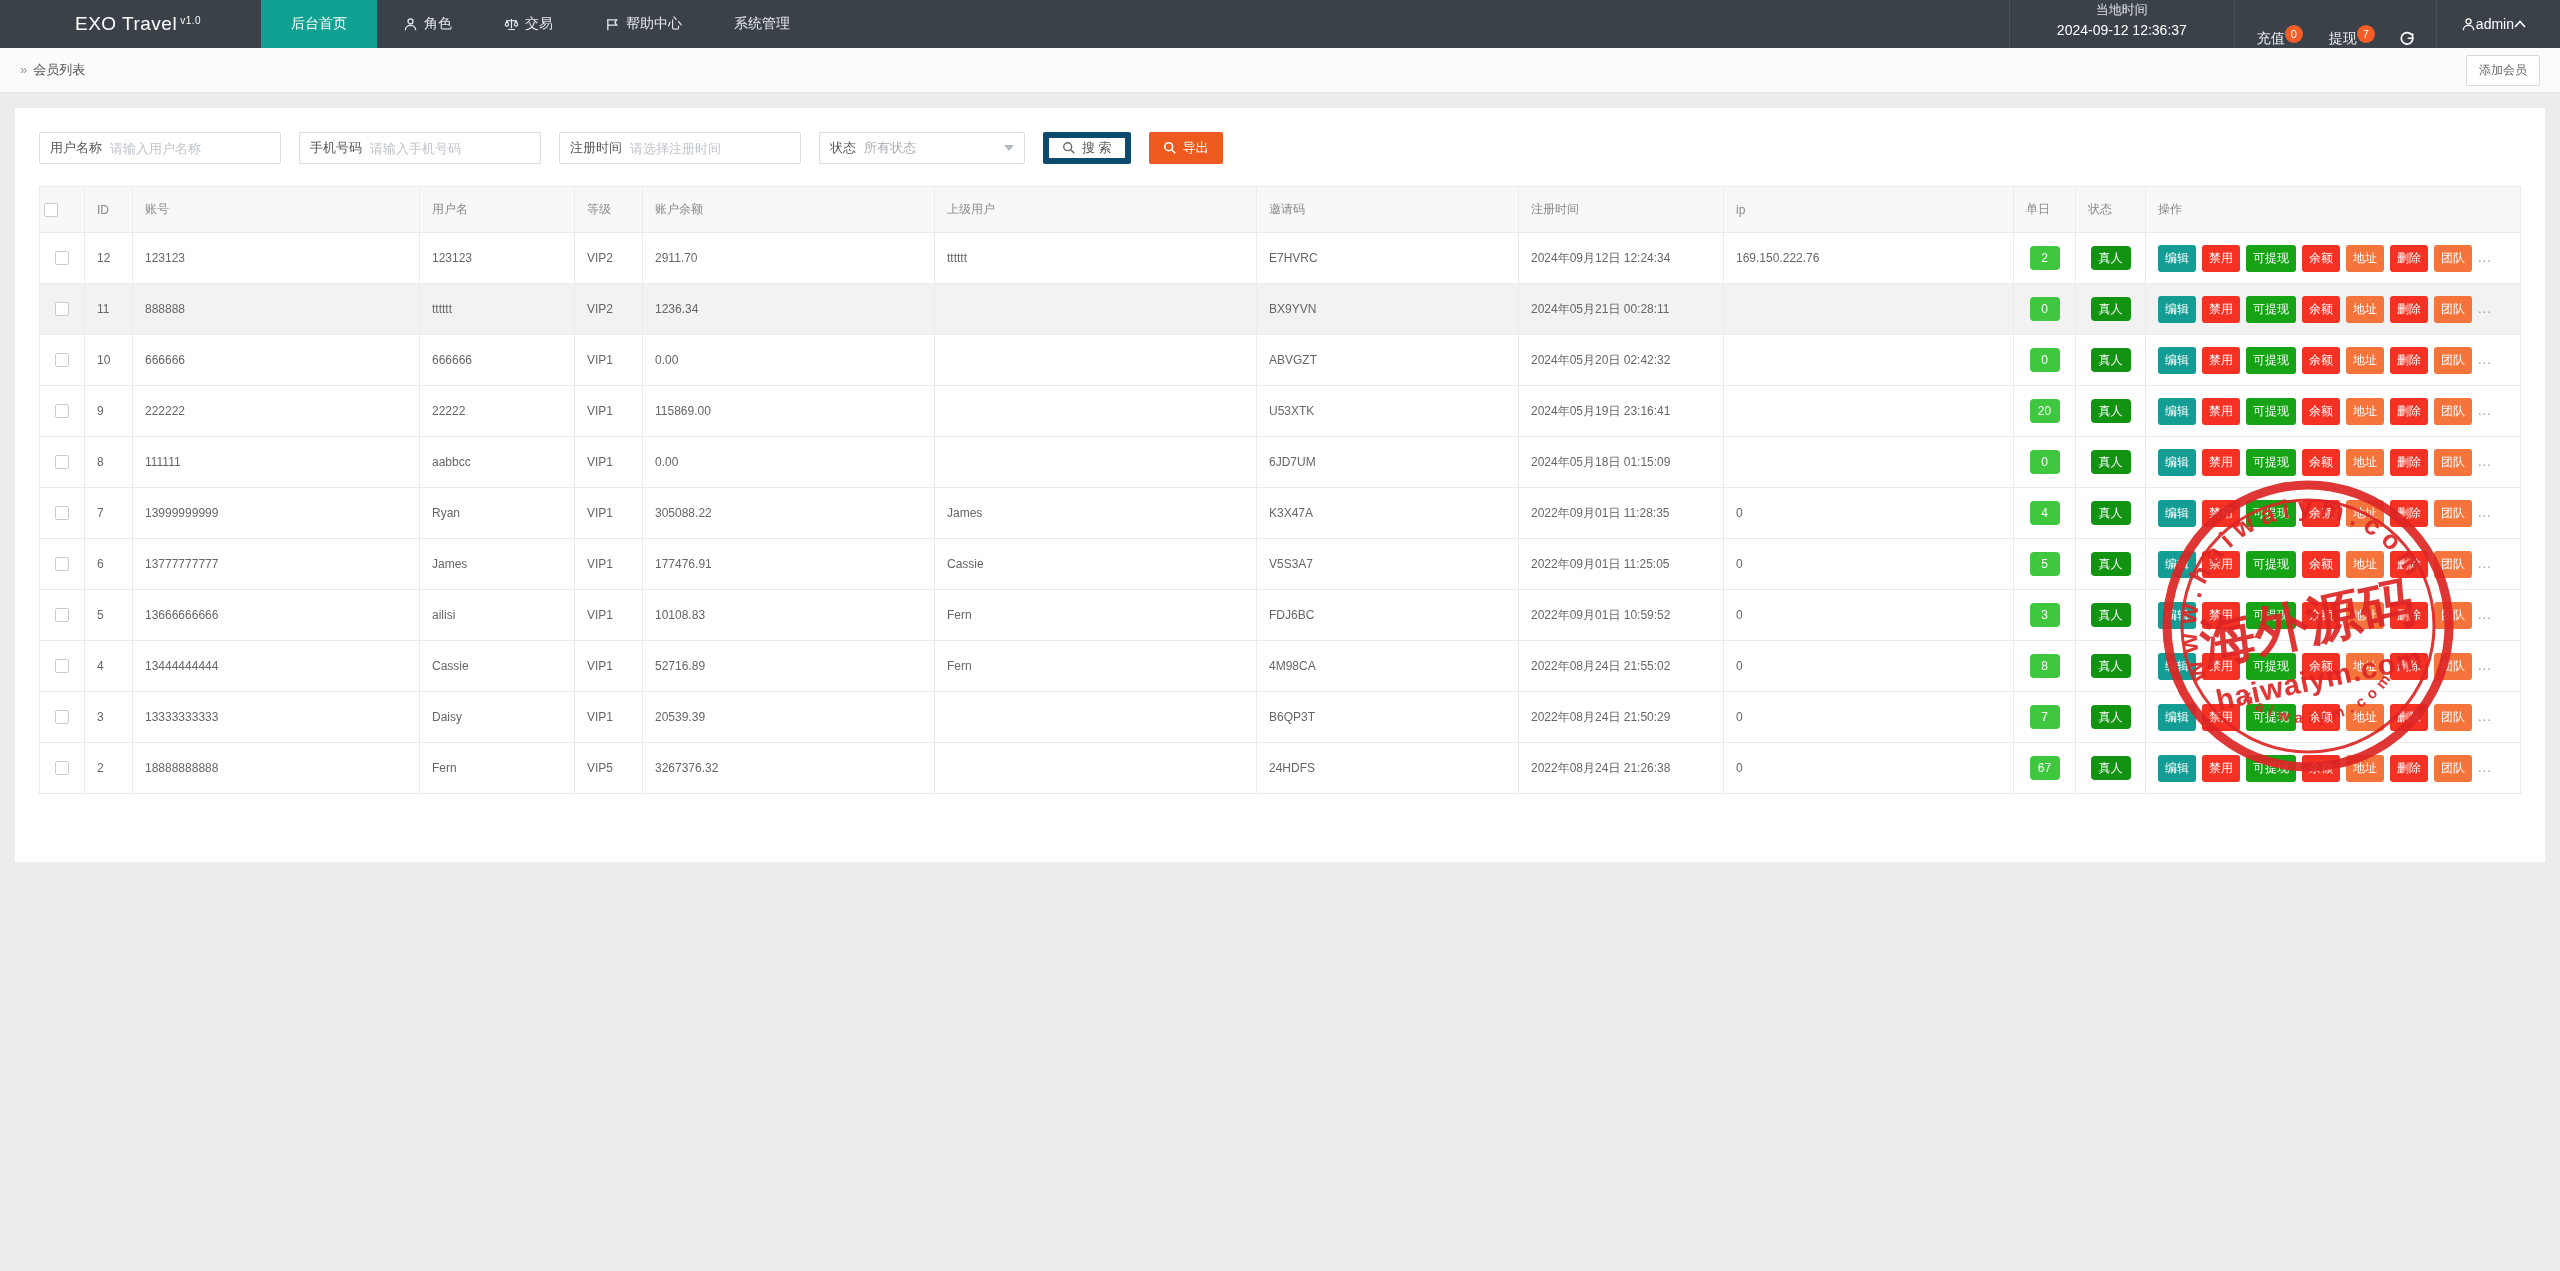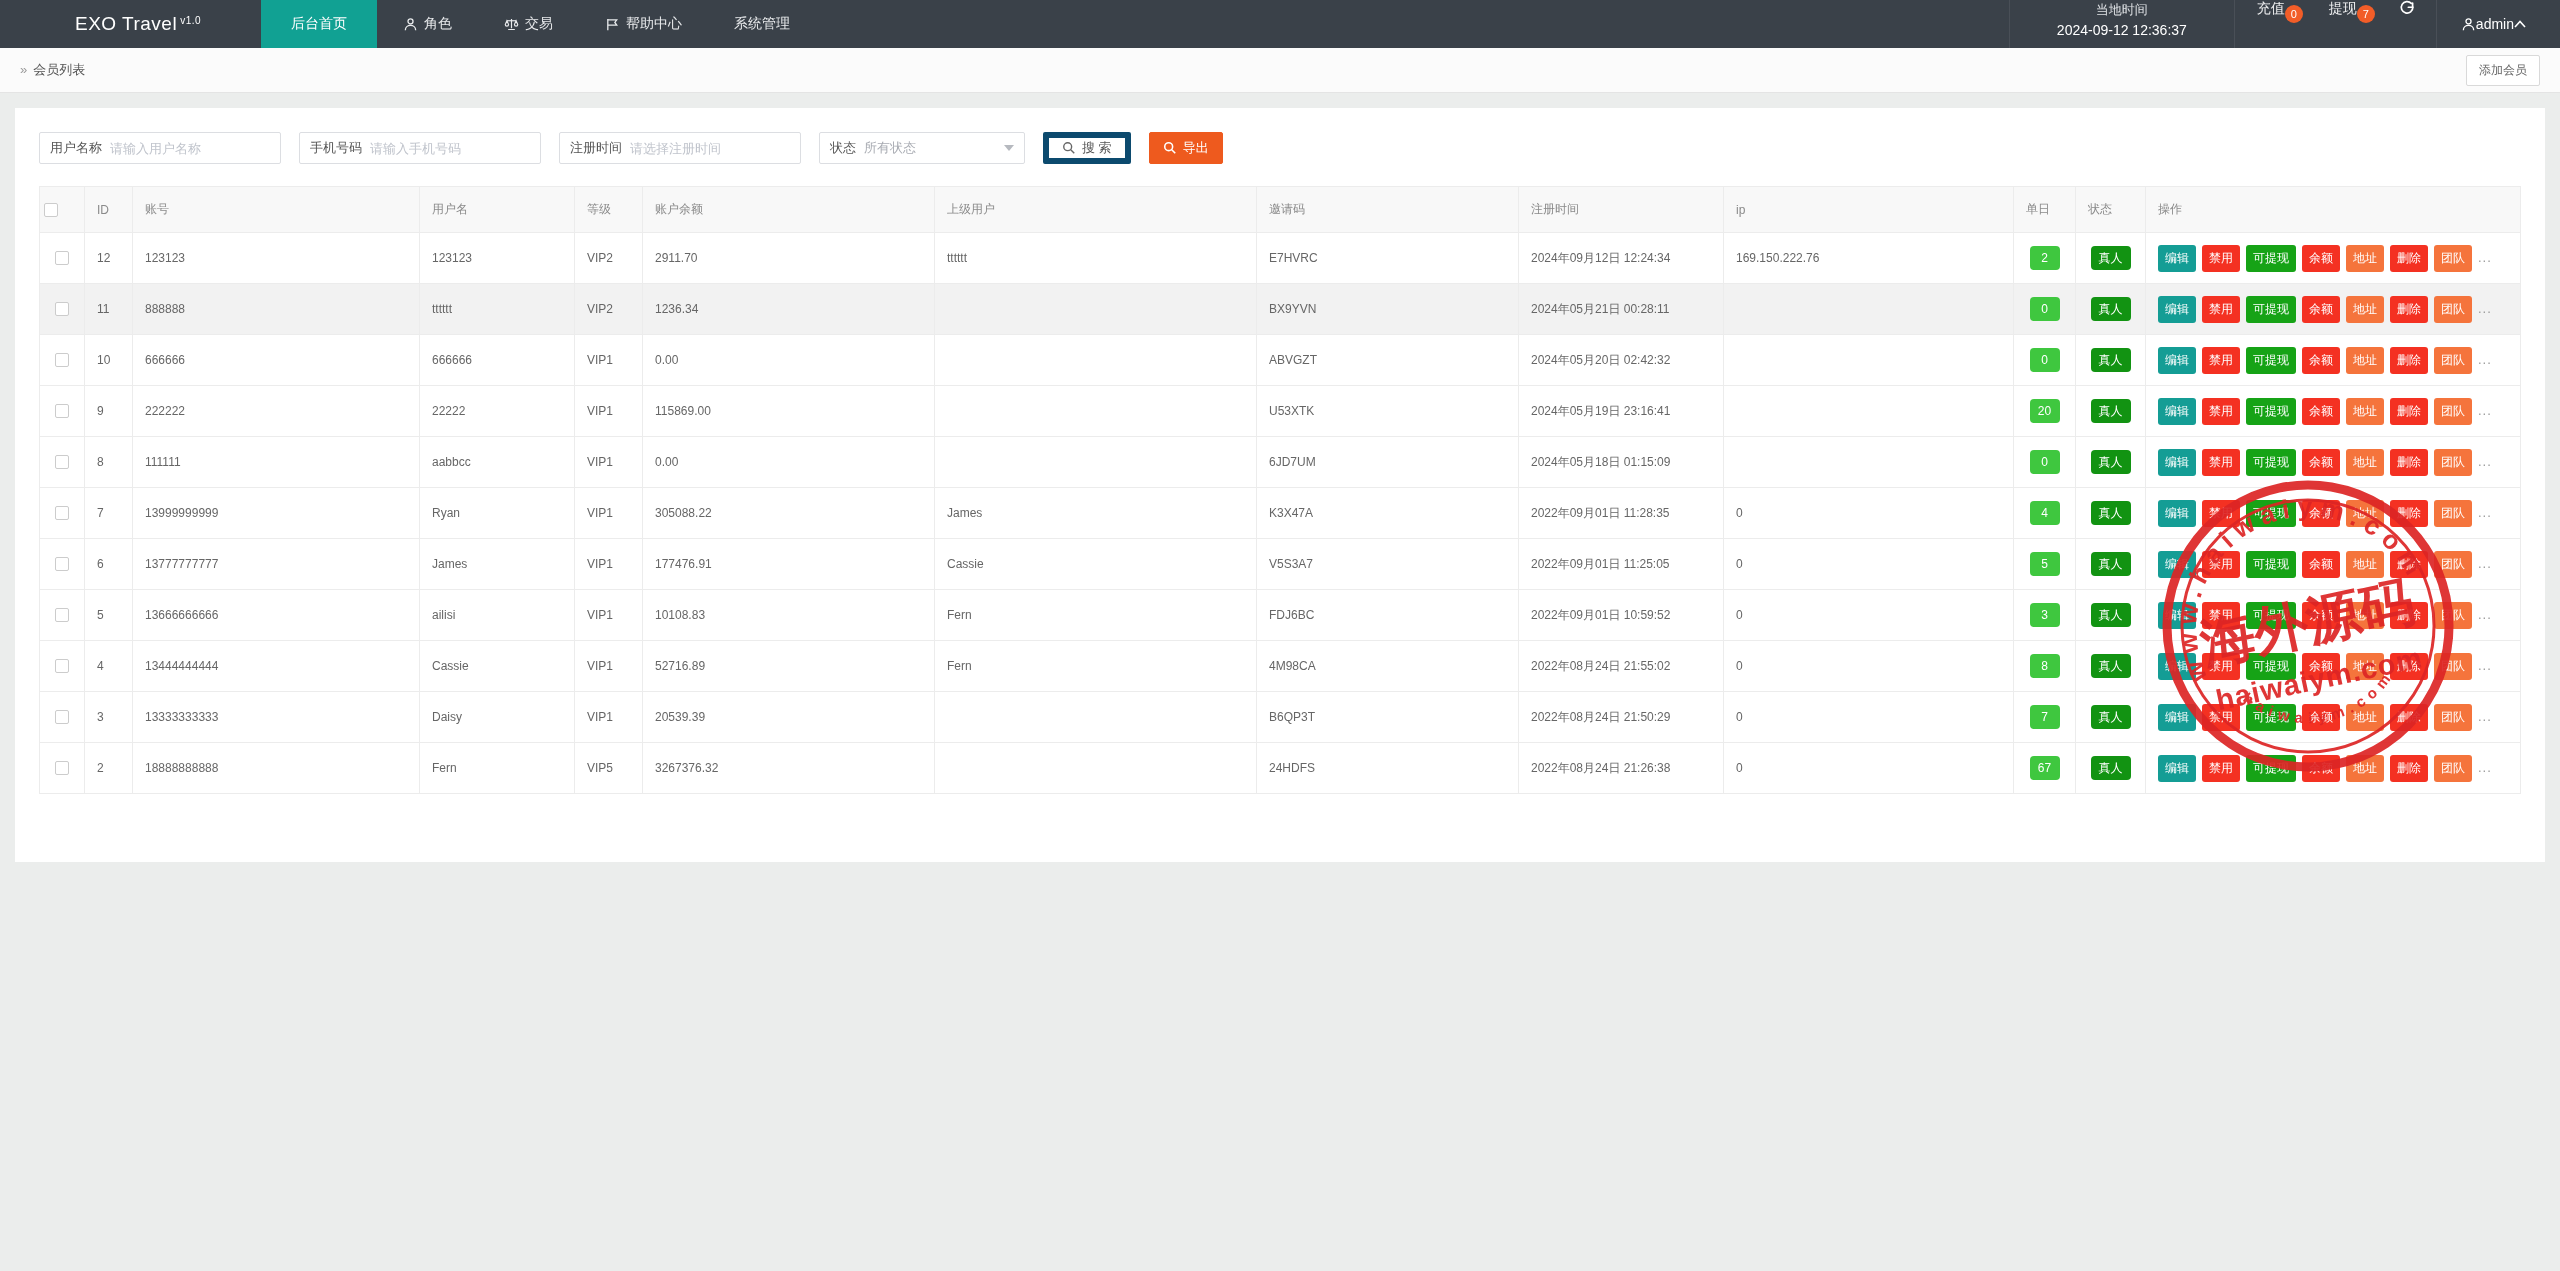--- a/index.html
+++ b/index.html
@@ -13,21 +13,21 @@
   .brand { display:flex; align-items:center; padding:0 60px 0 75px; font-size:19px; color:#fff; letter-spacing:.5px; white-space:nowrap; }
   .brand sup { font-size:10px; margin-left:3px; transform:translateY(-4px); }
   .nav-menu { display:flex; align-items:stretch; }
   .nav-item { display:flex; align-items:center; gap:6px; padding:0 26px; font-size:14px; color:#e8eaec; cursor:pointer; white-space:nowrap; }
   .nav-item.active { background:#11a193; color:#fff; padding:0 30px; }
   .nav-item svg { width:15px; height:15px; stroke:#e8eaec; fill:none; stroke-width:1.4; }
   .nav-right { margin-left:auto; display:flex; align-items:stretch; }
   .time-block { display:flex; flex-direction:column; justify-content:flex-start; align-items:center; padding:0 47px; border-left:1px solid rgba(255,255,255,.08); border-right:1px solid rgba(255,255,255,.08); line-height:1.5; }
   .time-label { font-size:13px; color:#dfe2e5; }
   .time-value { font-size:14px; color:#fff; }
-  .nav-link { position:relative; display:flex; align-items:flex-start; padding:0 22px; font-size:14px; color:#f0f1f2; cursor:pointer; }
+  .nav-link { position:relative; display:flex; align-items:flex-end; padding:0 22px; font-size:14px; color:#f0f1f2; cursor:pointer;margin-top:20px; }
   .nav-badge { position:absolute; top:5px; right:4px; min-width:18px; height:18px; border-radius:9px; background:#f25d28; color:#fff; font-size:11px; line-height:18px; text-align:center; padding:0 4px; }
   .refresh-link { padding:0 20px; }
   .refresh-link svg { width:17px; height:17px; stroke:#fff; stroke-width:2; fill:none; }
   .admin-block { display:flex; align-items:center; padding:0 34px 0 24px; border-left:1px solid rgba(255,255,255,.08); font-size:14px; color:#fff; cursor:pointer; }
   .admin-block svg.person { width:15px; height:15px; stroke:#fff; fill:none; stroke-width:1.4; }
   .admin-block svg.caret { width:12px; height:8px; stroke:#fff; fill:none; stroke-width:1.6; }
   
   .crumb-bar { height:45px; background:#fbfbfb; border-bottom:1px solid #e4e4e4; display:flex; align-items:center; padding:0 20px; }
   .crumb { font-size:13px; color:#555; }
   .crumb .chev { color:#999; margin-right:6px; font-size:13px; }

